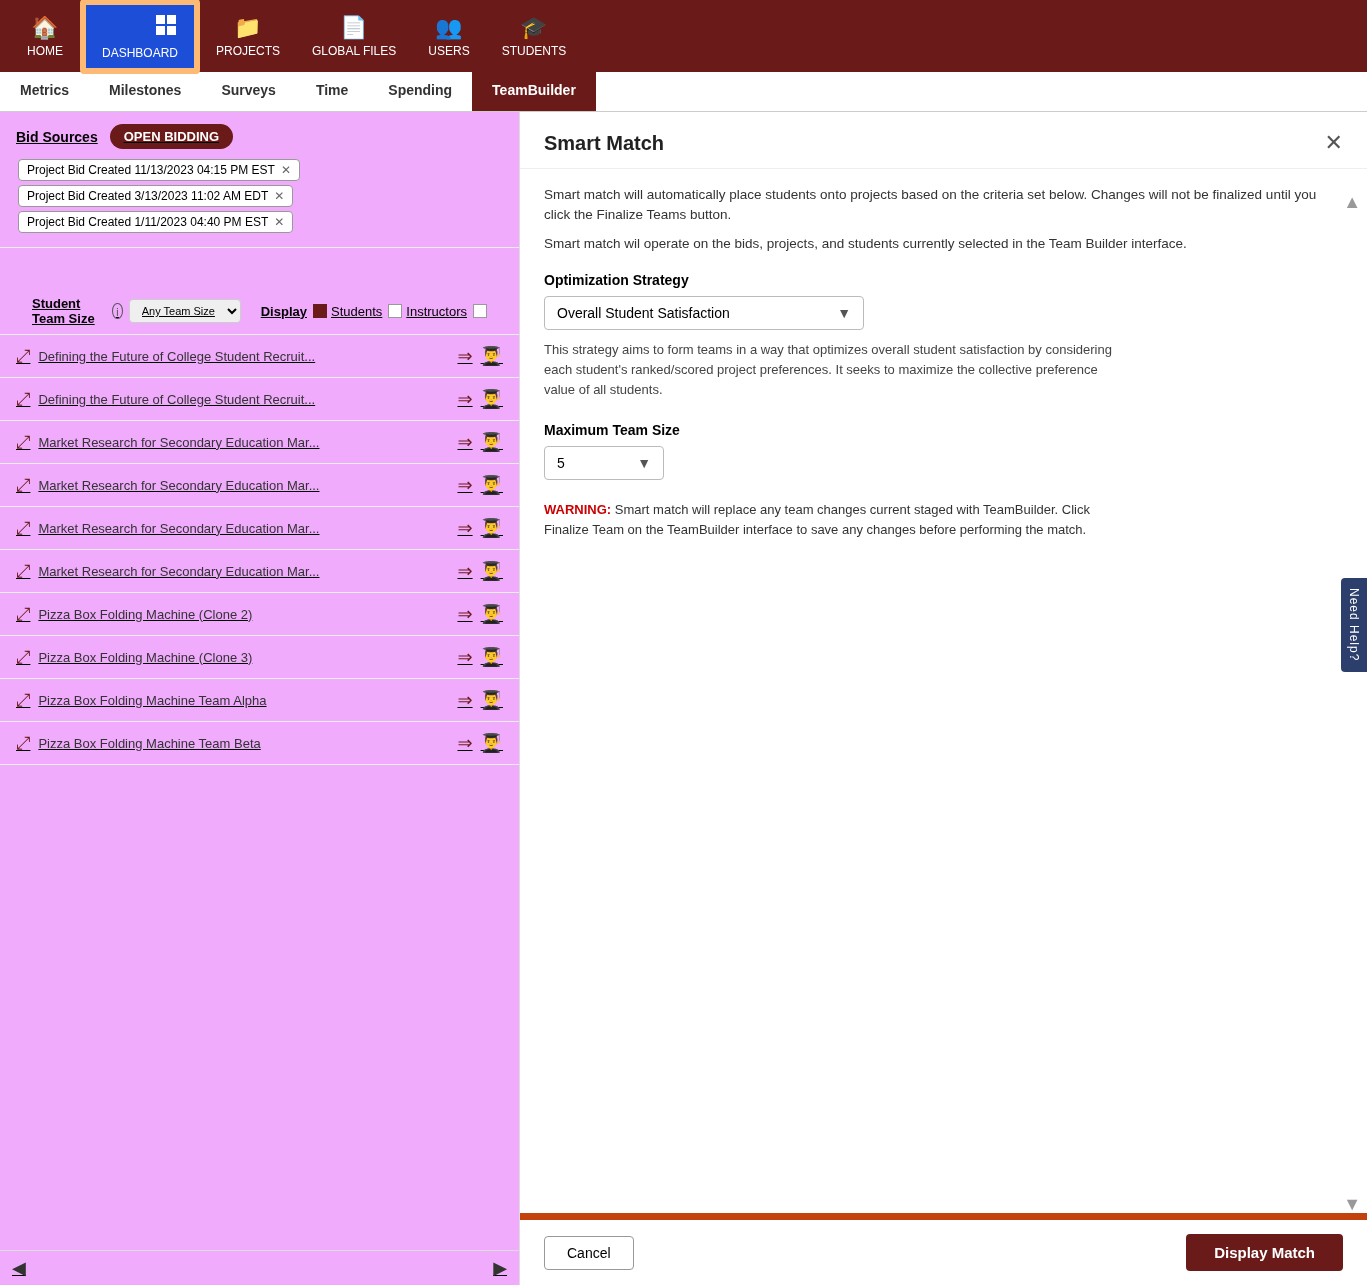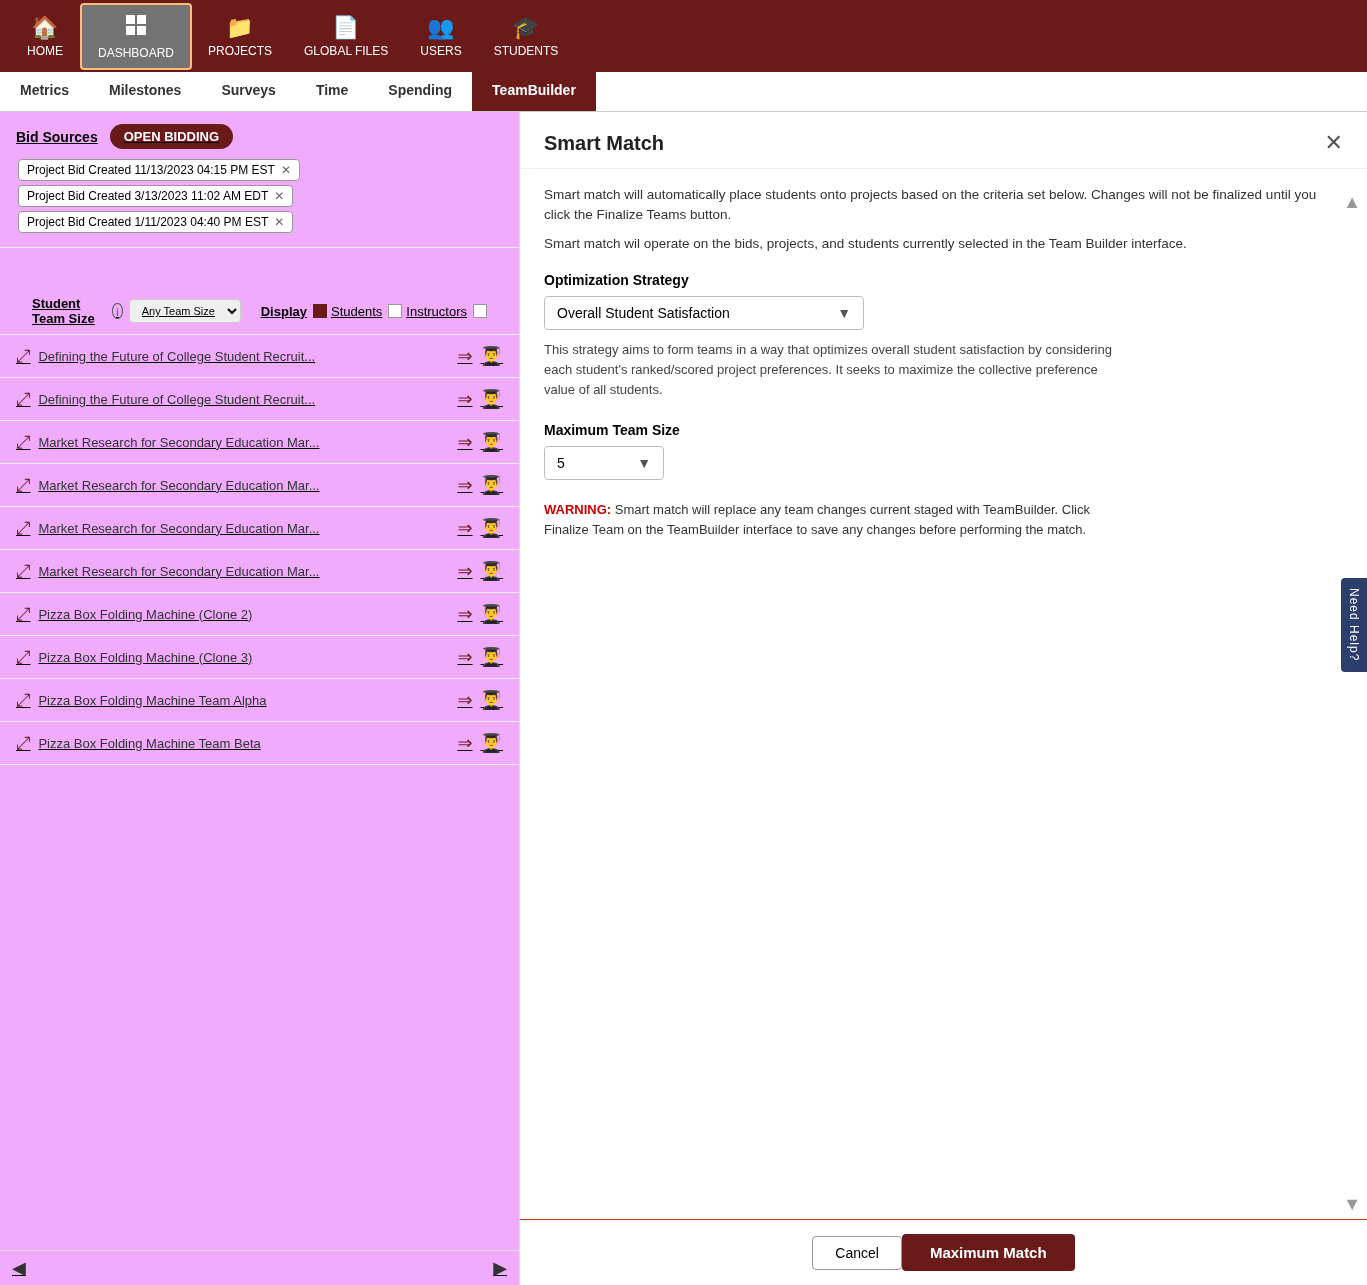--- a/index.html
+++ b/index.html
@@ -18,22 +18,23 @@
       flex-direction: column;
       align-items: center;
       color: #fff;
       padding: 8px 16px;
       cursor: pointer;
       font-size: 12px;
       min-width: 70px;
       border-radius: 4px;
     }
     .nav-item.active {
-      background: #737373;
-      border: 2px solid #fdba74;
+      background: #1d4ed8;
+      border: 6px solid #fdba74;
+      align-items: flex-end;
     }
     .nav-icon {
       font-size: 22px;
       margin-bottom: 3px;
     }
 
     
     .sub-nav {
       background: #fff;
       display: flex;
@@ -296,23 +297,23 @@
       max-width: 580px;
     }
     .warning-label {
       color: #c00;
       font-weight: bold;
     }
 
     .dialog-footer {
       display: flex;
       align-items: center;
-      justify-content: center;
+      justify-content: space-between;
       padding: 14px 24px;
-      border-top: 1px solid #c2410c;
+      border-top: 7px solid #c2410c;
     }
     .cancel-btn {
       background: #fff;
       border: 1px solid #999;
       border-radius: 4px;
       padding: 8px 22px;
       font-size: 14px;
       cursor: pointer;
     }
     .perform-match-btn {
@@ -593,19 +594,19 @@
       <div class="warning-box">
         <span class="warning-label">WARNING:</span>
         <span> Smart match will replace any team changes current staged with TeamBuilder. Click Finalize Team on the TeamBuilder interface to save any changes before performing the match.</span>
       </div>
     </div>
 
     <div class="scroll-indicator-bottom">▼</div>
 
     <div class="dialog-footer">
       <button class="cancel-btn">Cancel</button>
-      <button class="perform-match-btn">Maximum Match</button>
+      <button class="perform-match-btn">Display Match</button>
     </div>
   </div>
 
 </div>
 
 <div class="need-help-vertical">Need Help?</div>
 
 </body></html>

